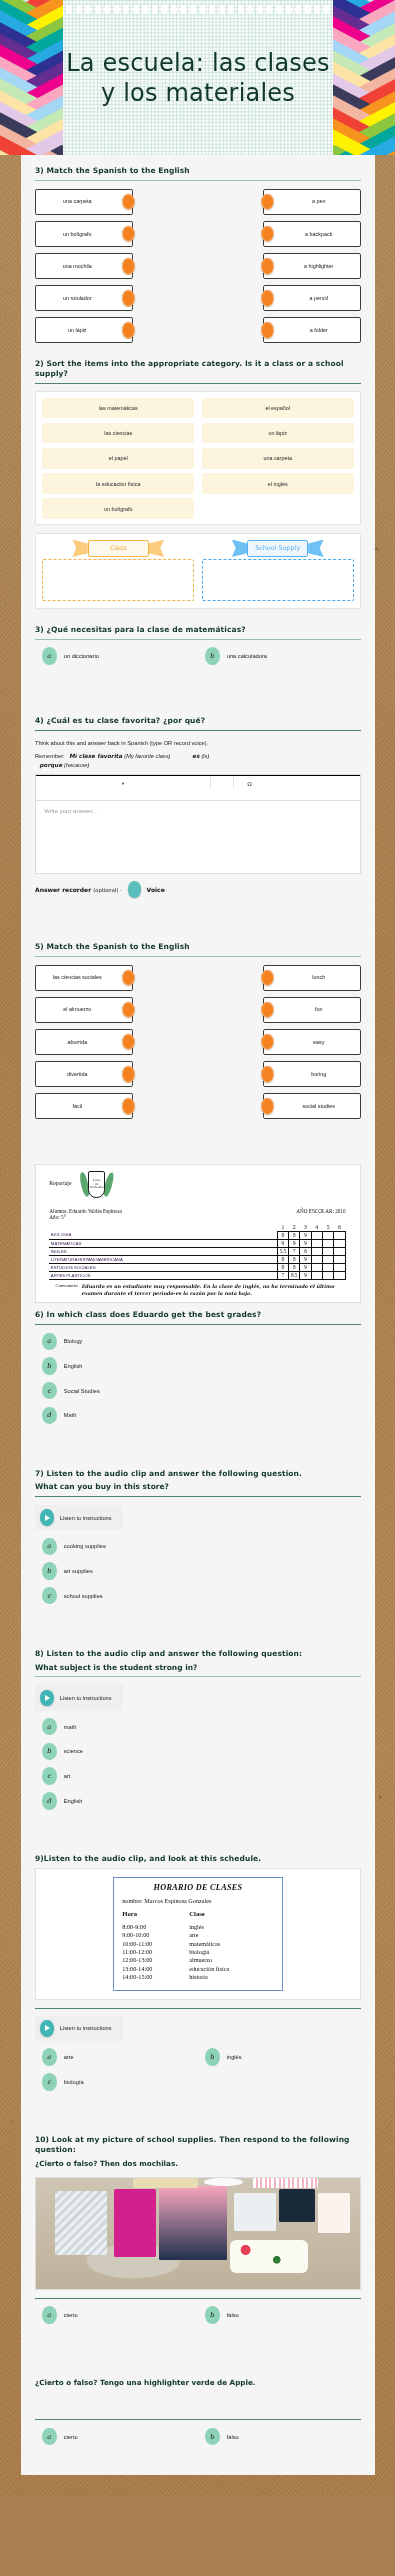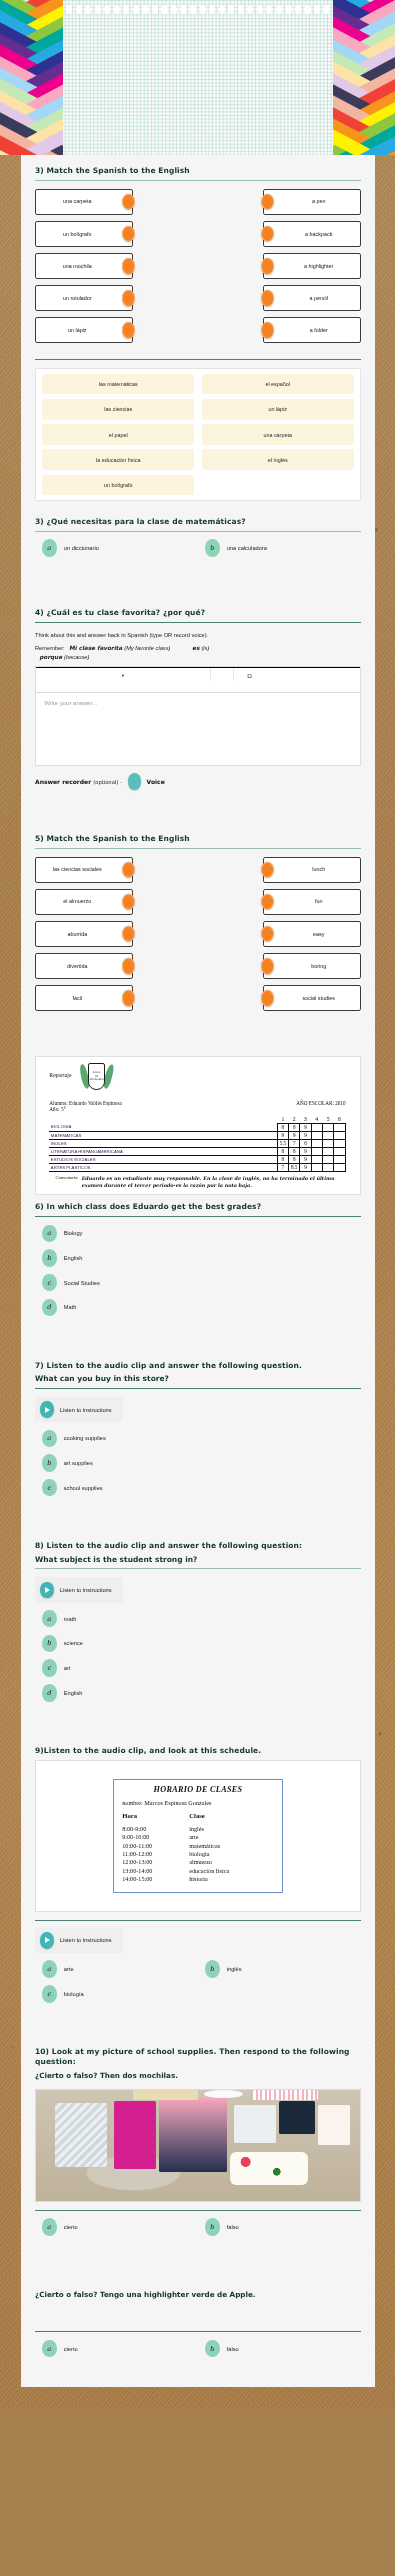--- a/index.html
+++ b/index.html
@@ -316,20 +316,24 @@
         <span class="punch"></span>
         <span class="punch"></span>
         <span class="punch"></span>
         <span class="punch"></span>
         <span class="punch"></span>
         <span class="punch"></span>
         <span class="punch"></span>
         <span class="punch"></span>
         <span class="punch"></span>
       </div>
+    <div class="banner-title">
+      <div>La escuela: las clases</div>
+      <div>y los materiales</div>
+    </div>
   </div>
 
   <div class="card">
 
     <div class="qblock">
       <h2 class="q">3) Match the Spanish to the English</h2>
       <div class="rule thin"></div>
       <div id="q1rows">
           <div class="match-row">
             <div class="match-cell left">
@@ -378,33 +382,52 @@
             </div>
             <div class="match-cell right">
               <div class="mbox">a folder</div>
               <div class="dot"></div>
             </div>
           </div>
         </div>
     </div>
 
     <div class="qblock">
+      <h2 class="q">2) Sort  the items into the appropriate category. Is it a class or a school supply?</h2>
       <div class="rule"></div>
       <div class="sort-pool">
         <div class="sort-grid" id="q2tiles">
             <div class="tile">las matemáticas</div>
             <div class="tile">el español</div>
             <div class="tile">las ciencias</div>
             <div class="tile">un lápiz</div>
             <div class="tile">el papel</div>
             <div class="tile">una carpeta</div>
             <div class="tile">la educación física</div>
             <div class="tile">el inglés</div>
             <div class="tile">un bolígrafo</div>
           </div>
+      </div>
+      <div class="bins">
+        <div class="bin class">
+          <div class="ribbon">
+            <div class="wing"></div>
+            <div class="plate">Class</div>
+            <div class="wing r"></div>
+          </div>
+          <div class="drop"></div>
+        </div>
+        <div class="bin supply">
+          <div class="ribbon">
+            <div class="wing"></div>
+            <div class="plate">School Supply</div>
+            <div class="wing r"></div>
+          </div>
+          <div class="drop"></div>
+        </div>
       </div>
     </div>
 
     <div class="qblock">
       <h2 class="q">3) ¿Qué necesitas para la clase de matemáticas?</h2>
       <div class="rule thin"></div>
       <div class="opt-row2" id="q3opts">
           <div class="opt">
             <span class="bullet">a</span>
             <span class="opt-label">un diccionario</span>
@@ -699,21 +722,21 @@
             <span class="bullet">d</span>
             <span class="opt-label">English</span>
           </div>
         </div>
     </div>
 
     <div class="spacer-lg"></div>
 
     <div class="qblock">
       <h2 class="q">9)Listen to the audio clip, and look at this schedule.</h2>
-      <div class="imgbox" style="padding:18px">
+      <div class="imgbox" style="padding:8px">
         <div class="schedule">
           <div class="sch-title">HORARIO DE CLASES</div>
           <div class="sch-name">nombre: Marcos Espinosa Gonzales</div>
           <div class="sch-head">
             <div class="c1">Hora</div>
             <div class="c2">Clase</div>
           </div>
           <div id="schRows">
               <div class="sch-row">
                 <div class="c1">8:00-9:00</div>

